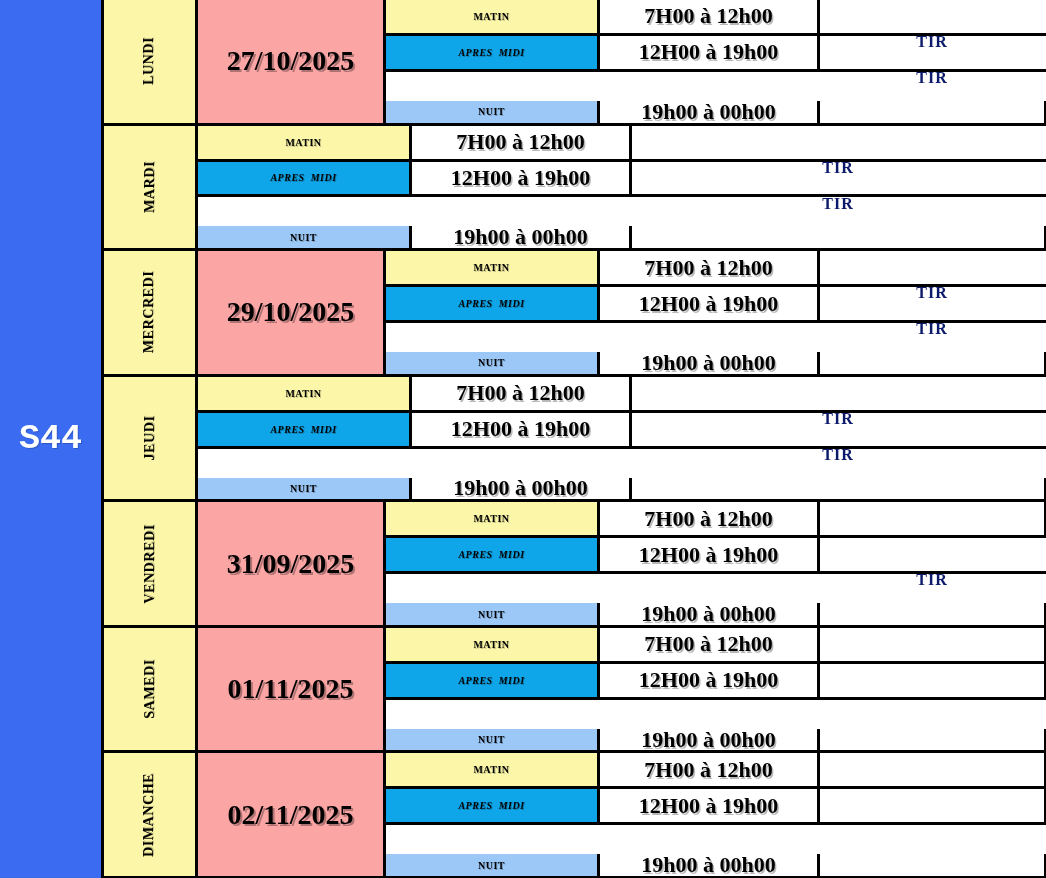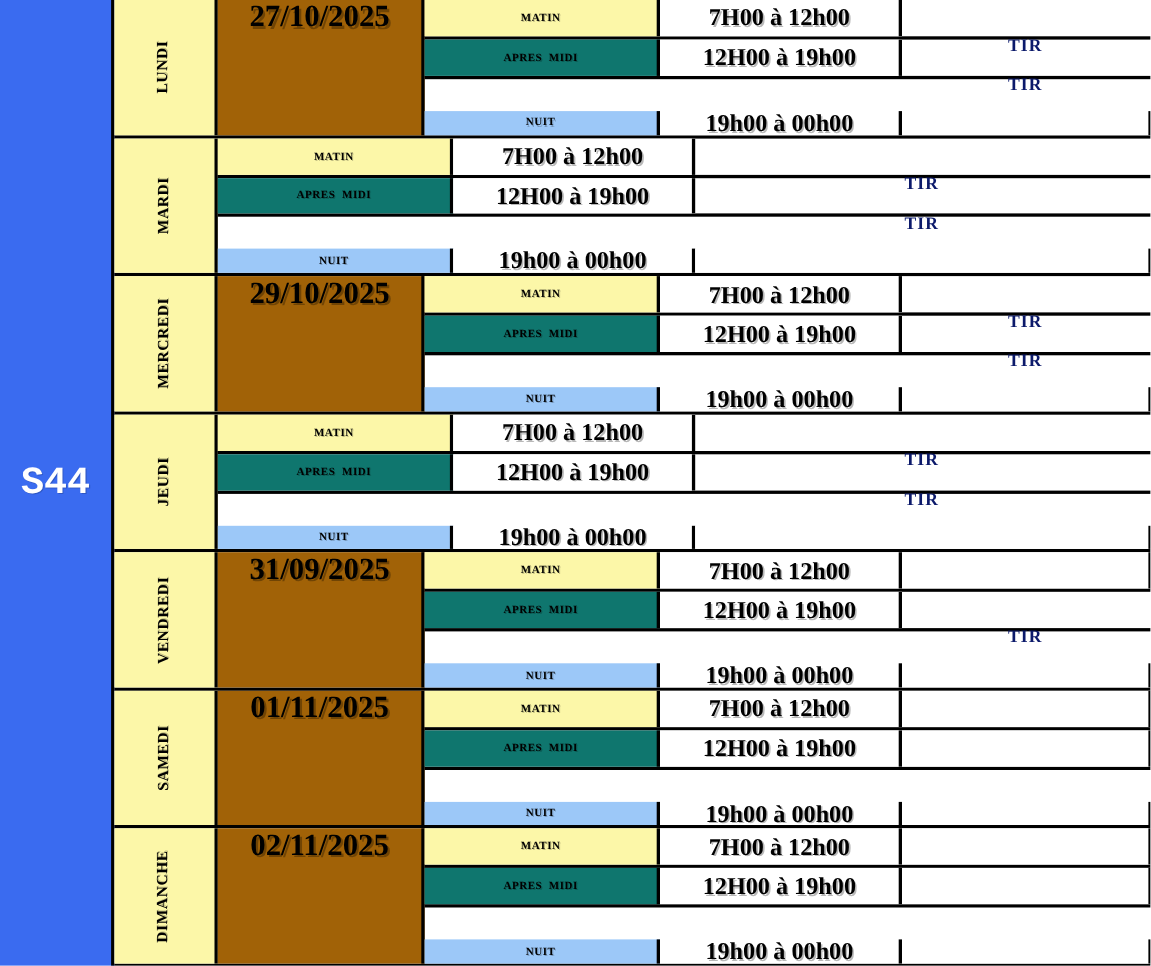--- a/index.html
+++ b/index.html
@@ -82,23 +82,24 @@
     font-size: 14px;
     letter-spacing: 0.6px;
     color: #000000;
     text-shadow: 1px 1px 0 rgba(0,0,0,0.25);
   }
 
   
   .date-cell {
     width: 188px;
     min-width: 188px;
-    background: #a16207;
+    background: #fca5a5;
     border-right: 3px solid #000000;
     display: flex;
+    align-items: center;
     justify-content: center;
     box-sizing: border-box;
   }
   .date-text {
     font-weight: bold;
     font-size: 28px;
     color: #000000;
     text-shadow: 2px 2px 0 rgba(0,0,0,0.30);
     white-space: nowrap;
   }
@@ -139,21 +140,21 @@
   }
   .shift-name {
     font-weight: bold;
     font-size: 10px;
     letter-spacing: 0.5px;
     color: #000000;
     text-shadow: 1px 1px 0 rgba(0,0,0,0.25);
     white-space: pre;
   }
   .bg-matin { background: #fcf7a8; }
-  .bg-apres { background: #0f766e; }
+  .bg-apres { background: #0ea5e9; font-style: italic; }
   .bg-nuit  { background: #9cc8f8; }
 
   
   .hours-cell {
     width: 220px;
     min-width: 220px;
     background: #ffffff;
     border-right: 3px solid #000000;
     display: flex;
     align-items: center;

